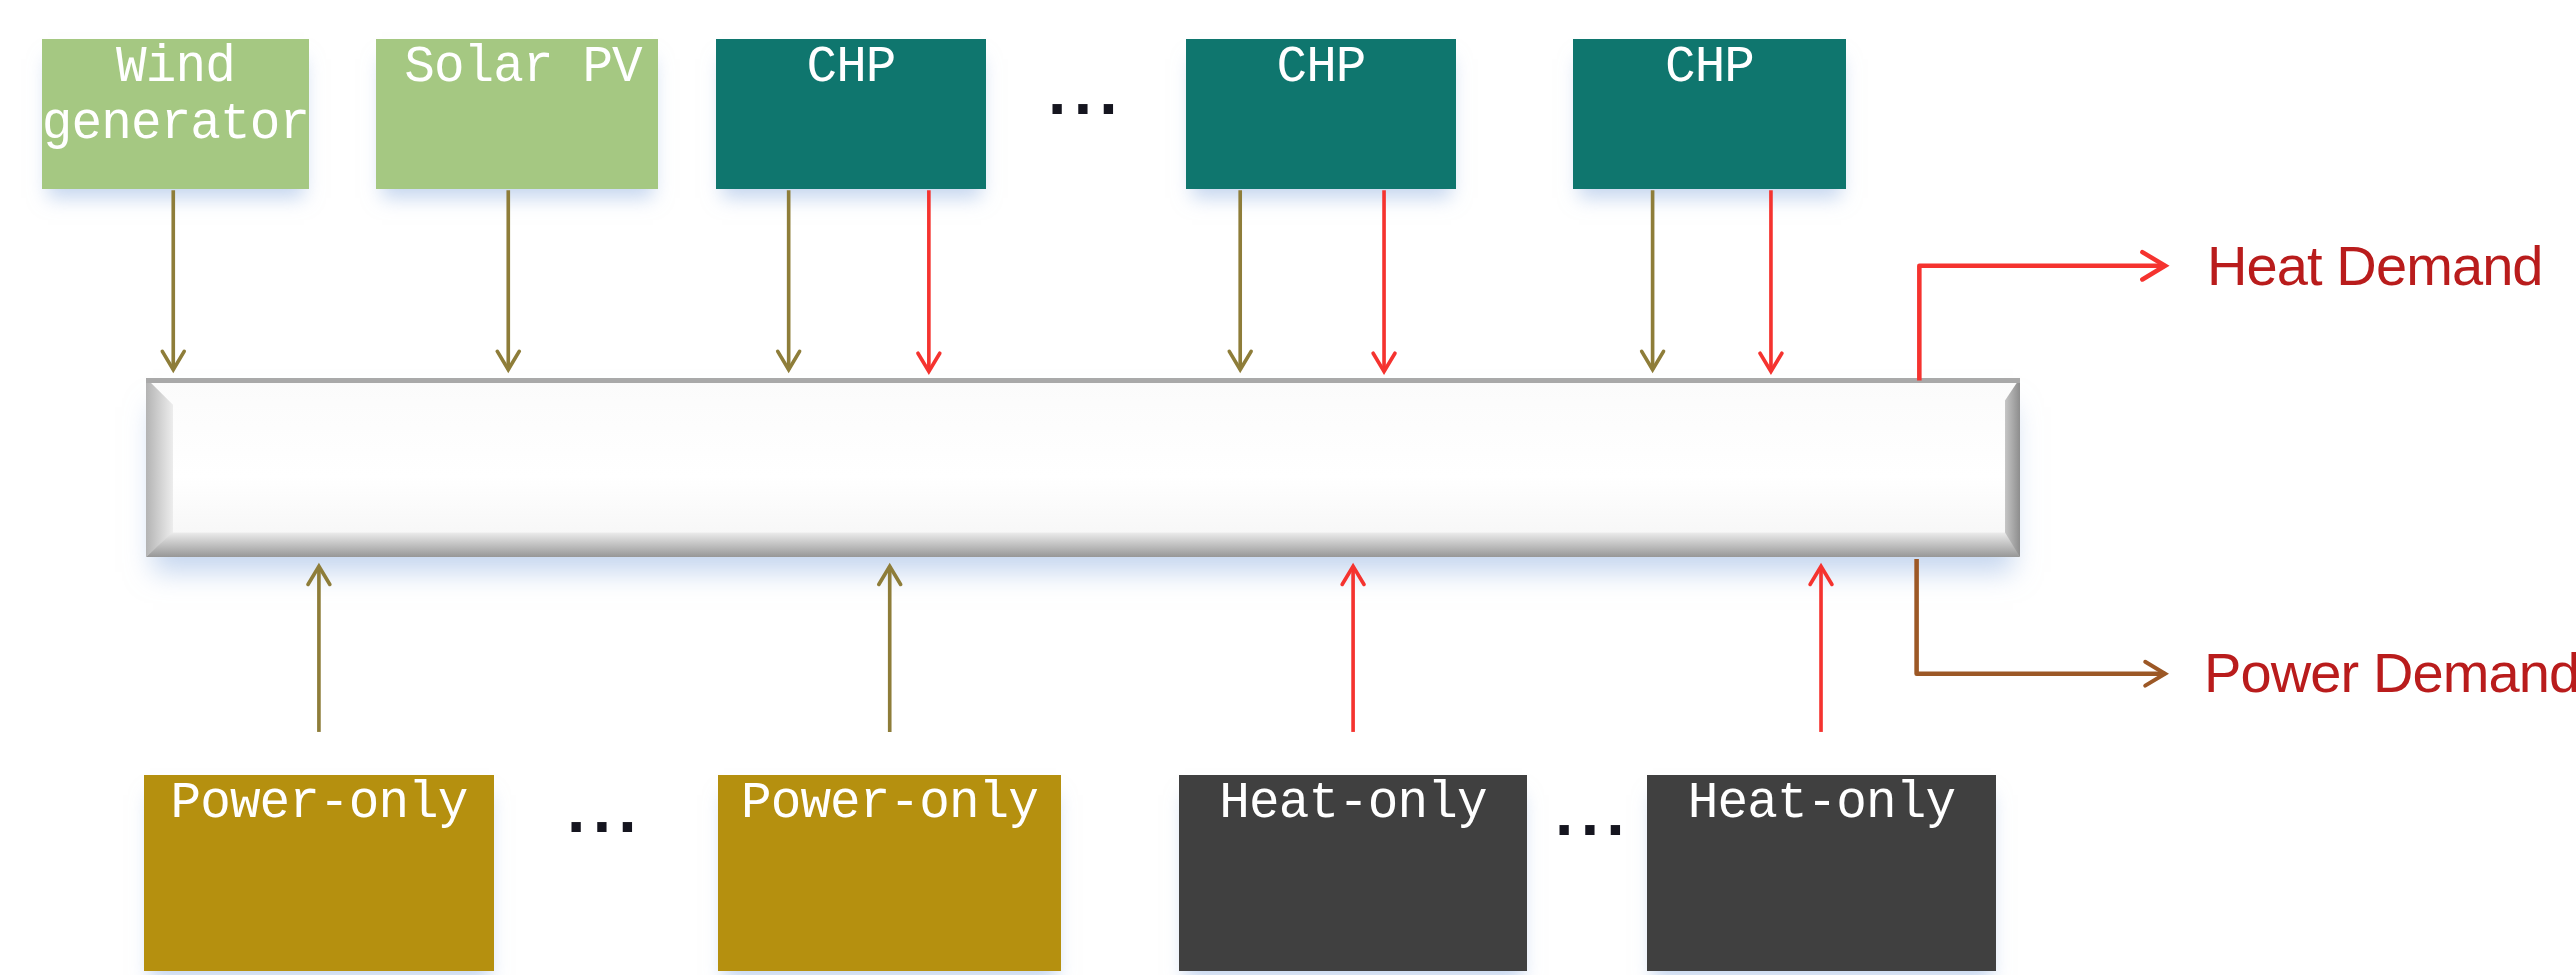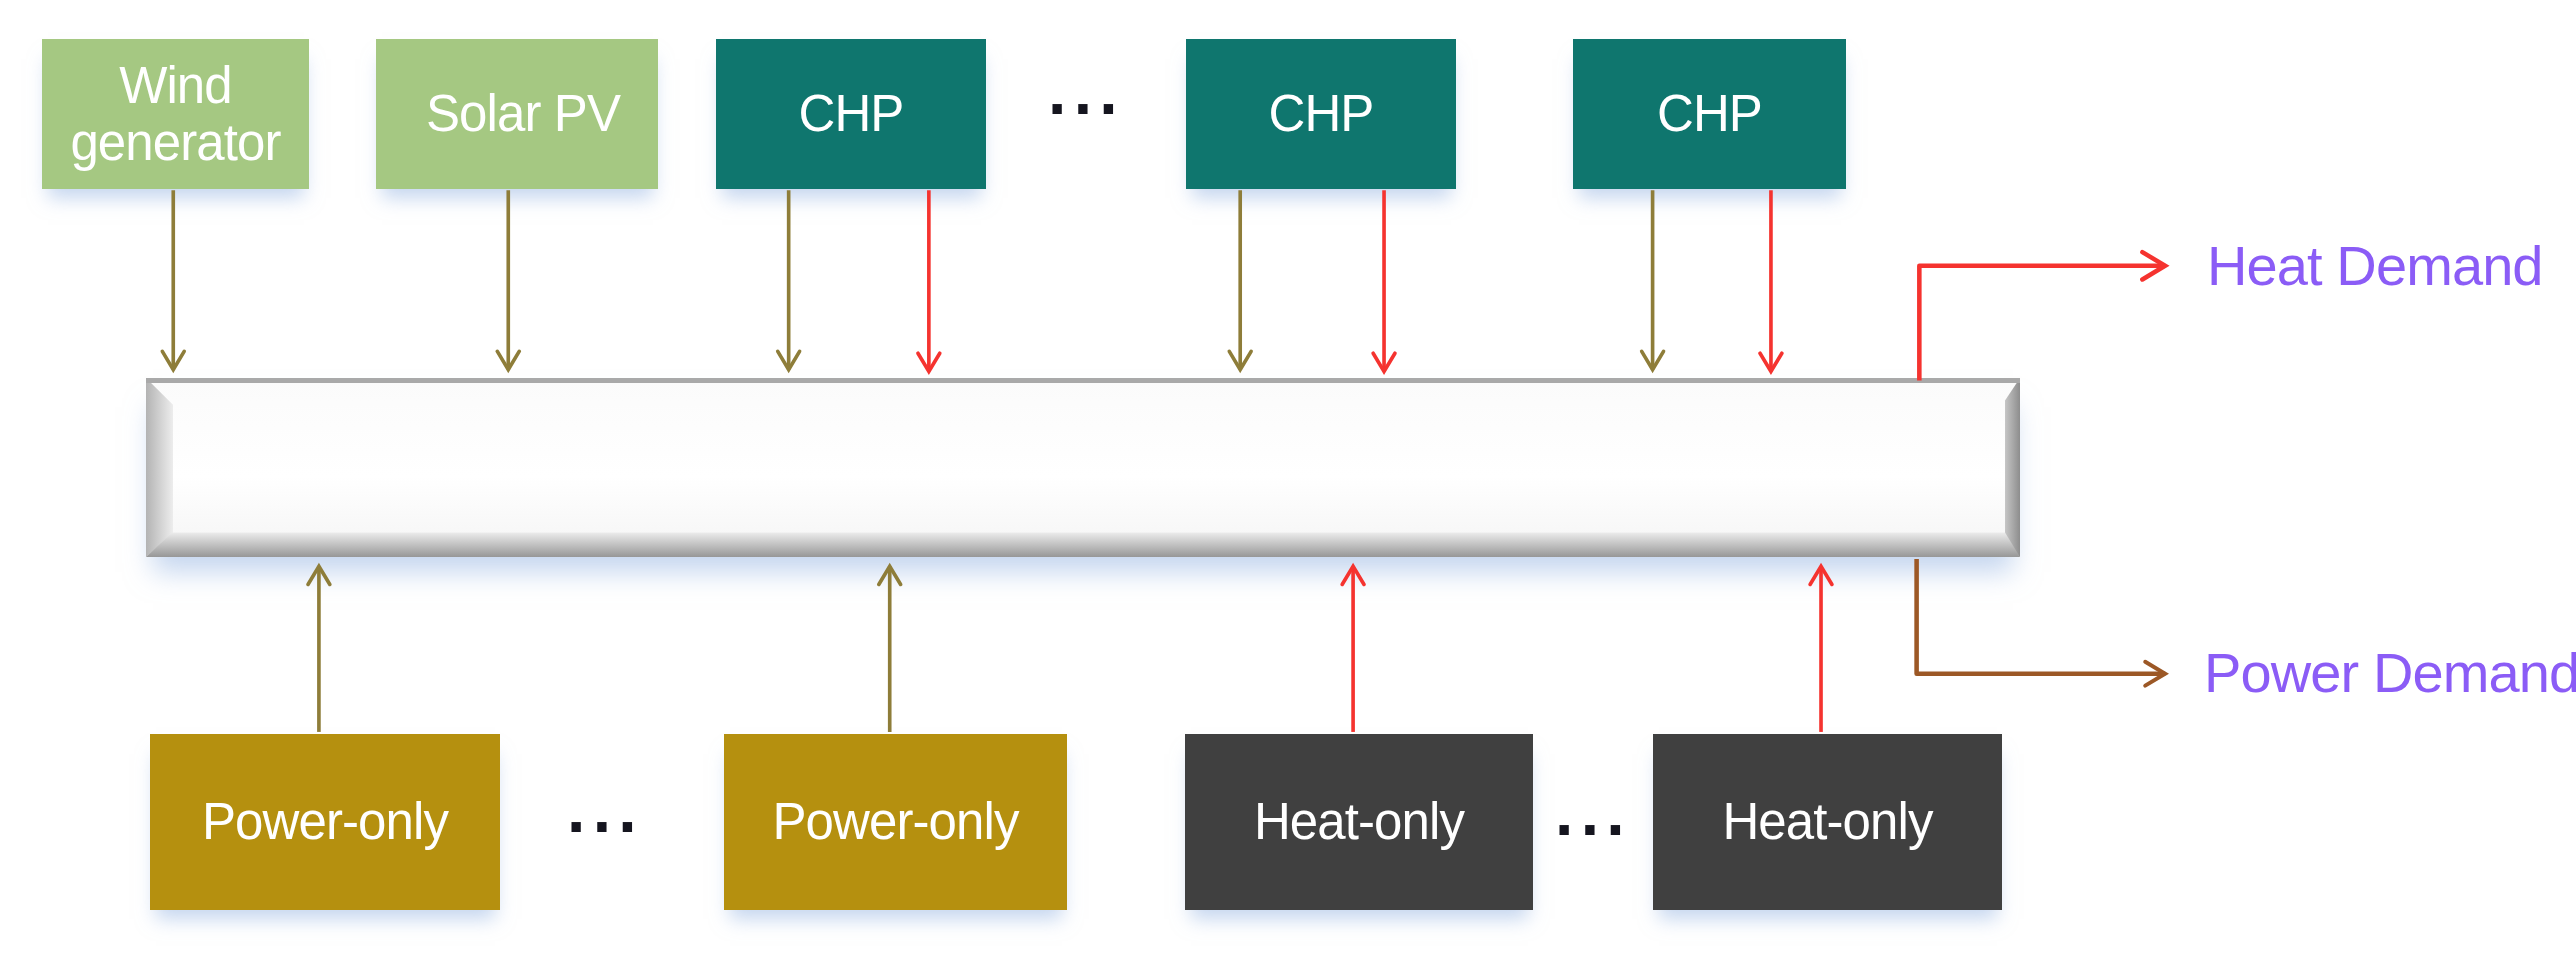--- a/index.html
+++ b/index.html
@@ -1,45 +1,45 @@
 <!DOCTYPE html>
 <html style="font-size:14.6px"><head>
 <meta charset="utf-8">
 <style>
   html,body{margin:0;padding:0;background:#ffffff;}
   body{width:2576px;height:975px;overflow:hidden;font-family:"Liberation Sans",sans-serif;}
   .canvas{position:relative;width:2576px;height:975px;background:#ffffff;}
   .wires{position:absolute;left:0;top:0;z-index:3;}
-  .node{position:absolute;display:flex;align-items:center;justify-content:center;
+  .node{position:absolute;display:flex;justify-content:center;
         text-align:center;color:#ffffff;z-index:2;
-        box-shadow:0 14.6px 18px -5.5px rgba(150,180,225,.55);}
+        box-shadow:0 14.6px 18px -5.5px rgba(150,180,225,.55);font-family:Liberation Mono, monospace;}
   .node .lbl{font-size:51px;line-height:1.12;letter-spacing:-0.9px;}
   .green{background:#A5C882;}
   .amber{background:#0f766e;}
   .dkyellow{background:#B5900F;}
   .brown{background:#404040;}
   .topnode{top:39px;height:150px;}
-  .botnode{top:734px;height:176px;margin-left:6px;}
+  .botnode{top:775px;height:196px;}
   .dots{position:absolute;color:#15151f;font-weight:bold;font-size:66px;
         letter-spacing:7.3px;text-align:center;z-index:2;line-height:66px;}
   .bus{position:absolute;left:146px;top:378px;width:1874px;height:179px;
        background:linear-gradient(180deg,#fbfbfb,#ffffff 55%,#f4f4f4);z-index:1;
        box-shadow:0 22px 25.5px -7.3px rgba(150,180,225,.55);}
   .bev{position:absolute;}
   .bev.top{left:0;top:0;right:0;height:4.6px;background:#a9a9a9;}
   .bev.left{left:0;top:0;bottom:0;width:27px;
       background:linear-gradient(90deg,#b3b3b3,#ededed);
       clip-path:polygon(0 0,100% 15%,100% 87%,0 100%);}
   .bev.right{right:0;top:0;bottom:0;width:15.5px;
       background:linear-gradient(90deg,#c6c6c6,#8d8d8d);
       clip-path:polygon(100% 0,100% 100%,0 91%,0 13%);}
   .bev.bottom{left:0;bottom:0;right:0;height:24.6px;
       background:linear-gradient(180deg,#ededed,#979797);
       clip-path:polygon(0 100%,1.4% 0,99.2% 0,100% 100%);}
-  .demand{position:absolute;color:#8b5cf6;font-size:56px;line-height:69px;
+  .demand{position:absolute;color:#b91c1c;font-size:56px;line-height:69px;
           letter-spacing:-0.9px;z-index:2;white-space:nowrap;}
   .demand.heat{left:2207px;top:231px;}
   .demand.power{left:2204px;top:638px;}
 </style>
 </head>
 <body>
 
 <div class="canvas">
 
   <svg class="wires" width="2576" height="975" viewBox="0 0 2829 1071">

